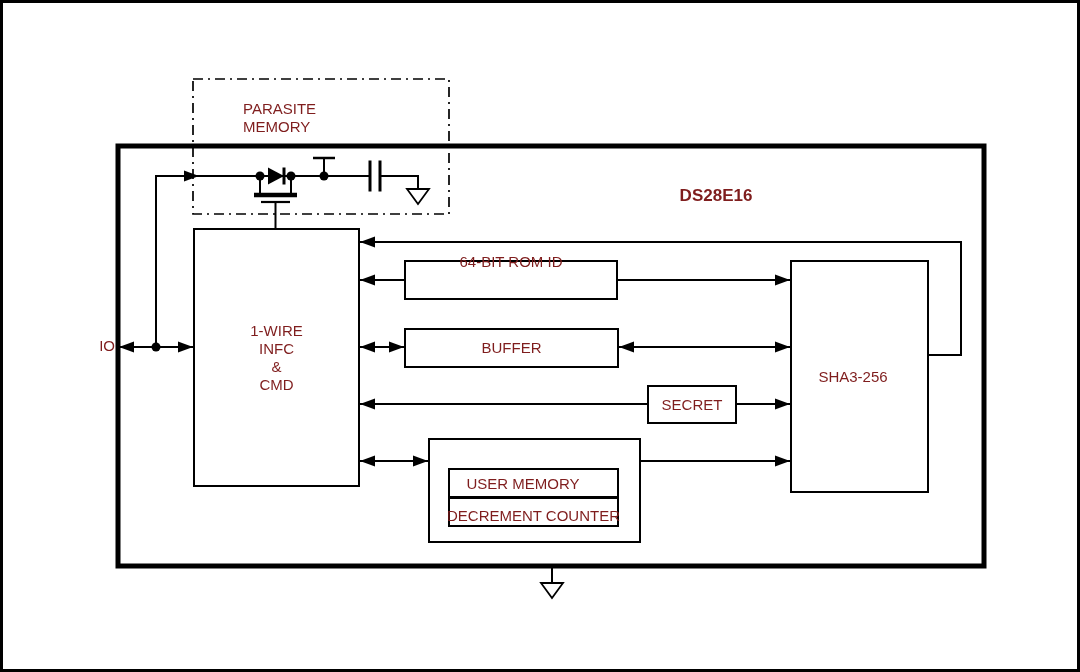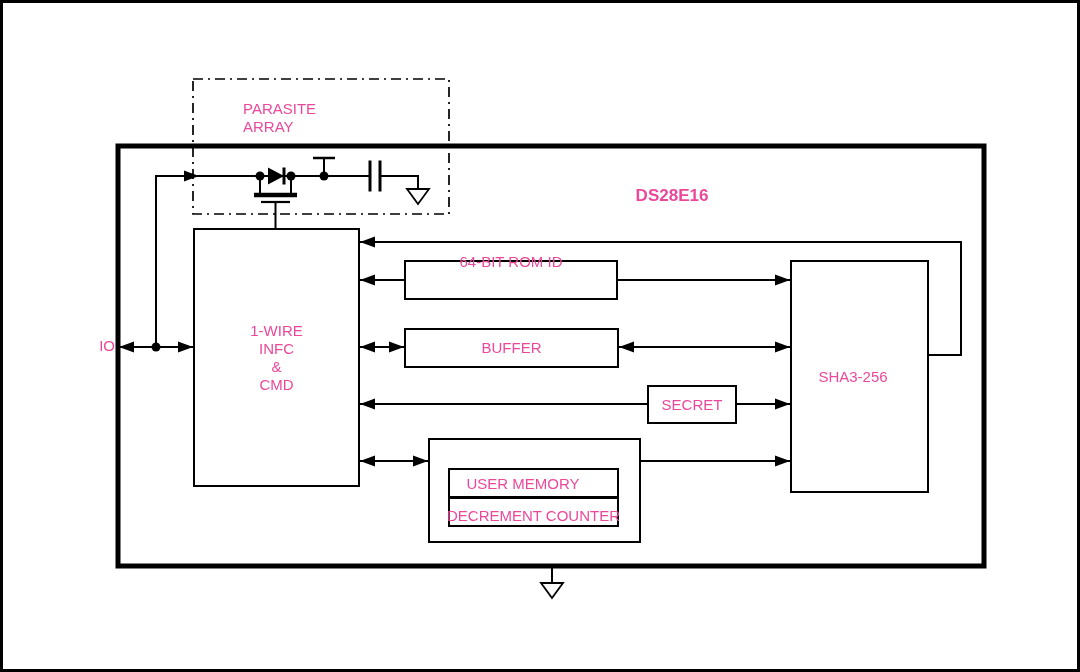--- a/index.html
+++ b/index.html
@@ -10,21 +10,21 @@
     width: 1080px; height: 672px;
     background: #ffffff;
     border: 3px solid #000000;
     overflow: hidden;
   }
   #wires {
     position: absolute; left: 0; top: 0;
   }
   .lbl {
     position: absolute;
-    color: #ec4899;
+    color: #7f1d1d;
     font-size: 15px;
     line-height: 18px;
     display: flex;
     align-items: center;
     justify-content: center;
     text-align: center;
     white-space: nowrap;
   }
   .lbl.col { flex-direction: column; }
   .lbl.left-align { justify-content: flex-start; text-align: left; }
@@ -128,25 +128,25 @@
       <line x1="637" y1="458" x2="789" y2="458" stroke="#000" stroke-width="2"></line>
       <polygon points="787,458 772,452.5 772,463.5" fill="#000"></polygon>
     </g>
 
     <g>
       <line x1="549" y1="565" x2="549" y2="580" stroke="#000" stroke-width="2"></line>
       <polygon points="538,580 560,580 549,595" fill="#fff" stroke="#000" stroke-width="1.8"></polygon>
     </g>
   </svg>
 
-  <div class="lbl bold" style="left:580px; top:184px; width:178px; height:18px;">DS28E16</div>
+  <div class="lbl bold" style="left:624px; top:184px; width:178px; height:18px;">DS28E16</div>
 
   <div class="lbl col left-align" style="left:240px; top:97px; width:120px; align-items:flex-start;">
     <span>PARASITE</span>
-    <span>ARRAY</span>
+    <span>MEMORY</span>
   </div>
 
   <div class="lbl right-align" style="left:62px; top:334px; width:50px; height:18px;">IO</div>
 
   <div class="lbl col" style="left:191px; top:226px; width:165px; height:257px;">
     <span>1-WIRE</span>
     <span>INFC</span>
     <span>&amp;</span>
     <span>CMD</span>
   </div>

